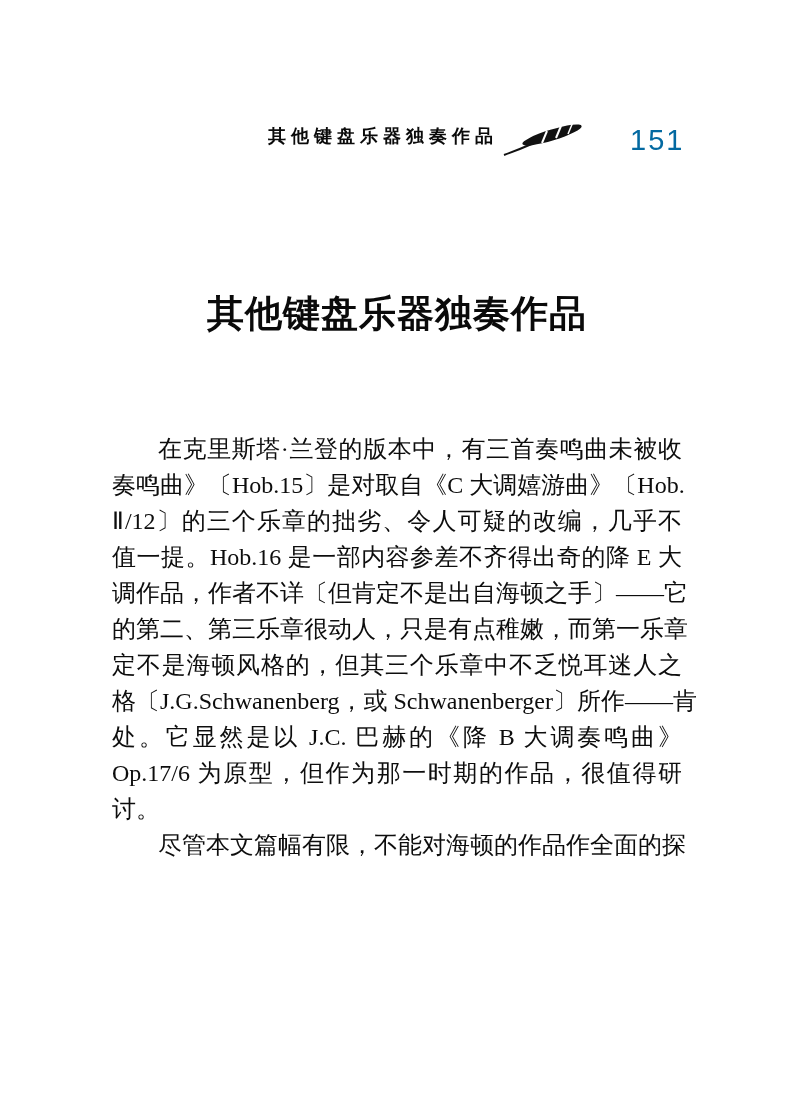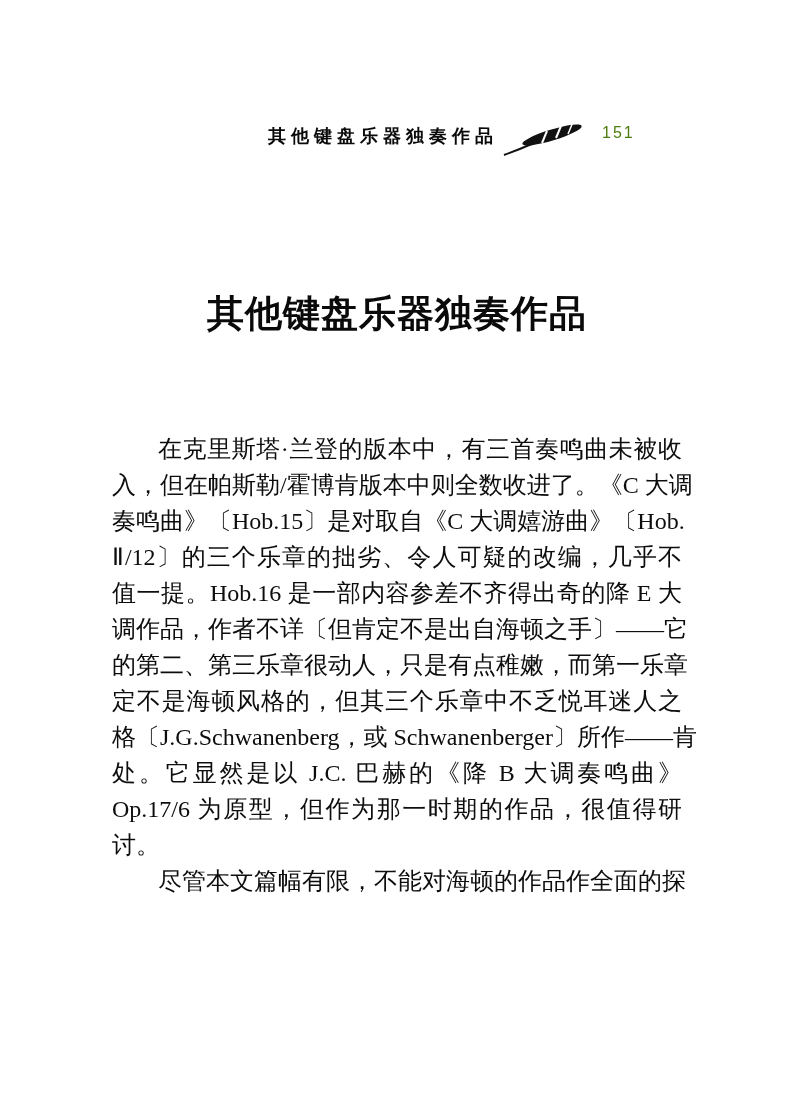--- a/index.html
+++ b/index.html
@@ -37,25 +37,25 @@
   }
   .quill-icon {
     position: absolute;
     left: 500px;
     top: 2px;
     width: 92px;
     height: 42px;
   }
   .page-number {
     position: absolute;
-    left: 602px;
+    left: 630px;
     top: 10px;
-    font-size: 16px;
+    font-size: 29px;
     letter-spacing: 2px;
-    color: #4d7c0f;
+    color: #0369a1;
     font-family: "Liberation Sans", sans-serif;
   }
 
   
   .chapter-title {
     position: absolute;
     left: 0;
     top: 289px;
     width: 794px;
     text-align: center;
@@ -126,21 +126,20 @@
         <line x1="68" y1="18" x2="73" y2="6" stroke="#fff" stroke-width="1.5"></line>
       </svg>
     </span>
     <span class="page-number">151</span>
   </div>
 
   <div class="chapter-title">其他键盘乐器独奏作品</div>
 
   <div class="body-text">
     <div class="line indent">在克里斯塔·兰登的版本中，有三首奏鸣曲未被收</div>
-    <div class="line">入，但在帕斯勒/霍博肯版本中则全数收进了。《C 大调</div>
     <div class="line">奏鸣曲》〔Hob.15〕是对取自《C 大调嬉游曲》〔Hob.</div>
     <div class="line">Ⅱ/12〕的三个乐章的拙劣、令人可疑的改编，几乎不</div>
     <div class="line">值一提。Hob.16 是一部内容参差不齐得出奇的降 E 大</div>
     <div class="line">调作品，作者不详〔但肯定不是出自海顿之手〕——它</div>
     <div class="line">的第二、第三乐章很动人，只是有点稚嫩，而第一乐章</div>
     <div class="line">定不是海顿风格的，但其三个乐章中不乏悦耳迷人之</div>
     <div class="line">格〔J.G.Schwanenberg，或 Schwanenberger〕所作——肯</div>
     <div class="line">处。它显然是以 J.C. 巴赫的《降 B 大调奏鸣曲》</div>
     <div class="line">Op.17/6 为原型，但作为那一时期的作品，很值得研</div>
     <div class="line short">讨。</div>

